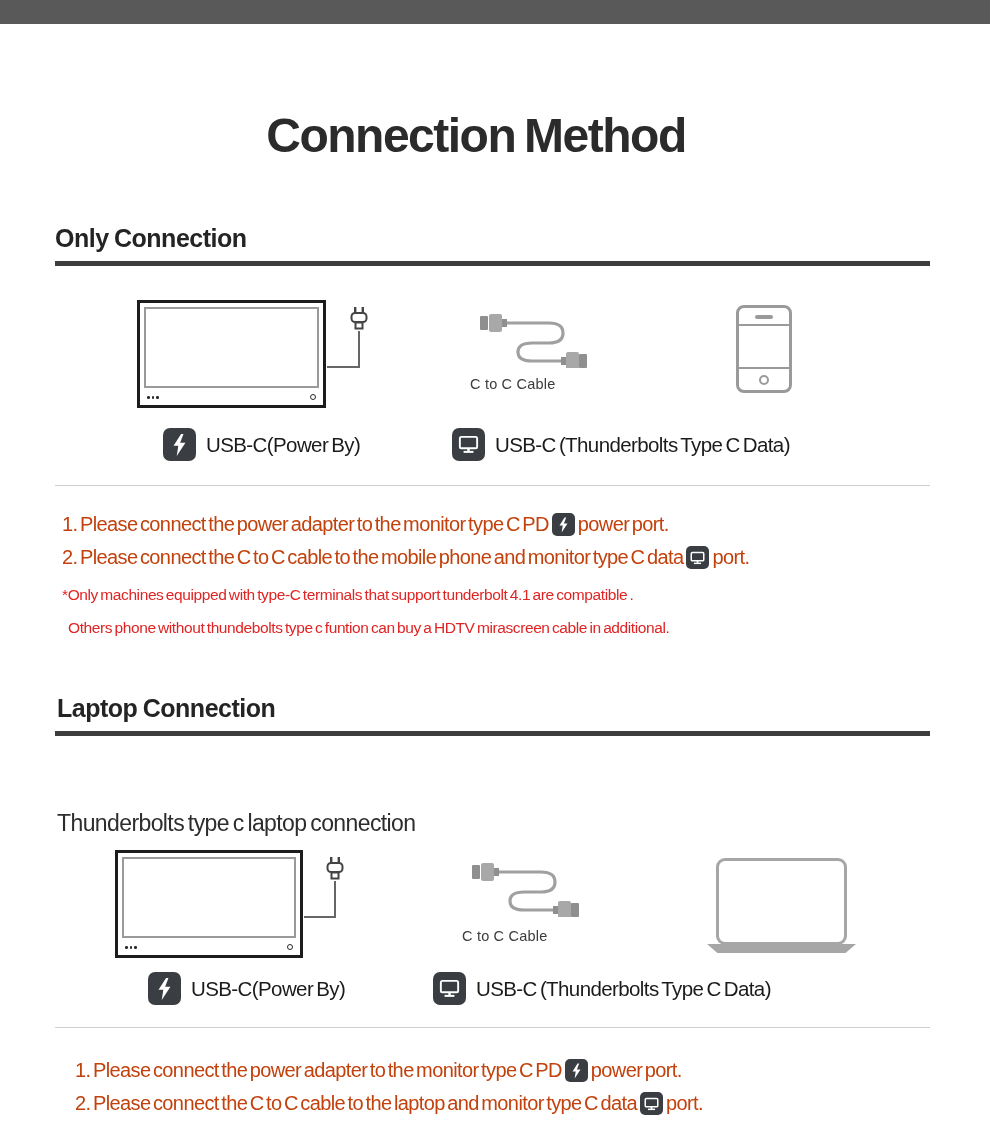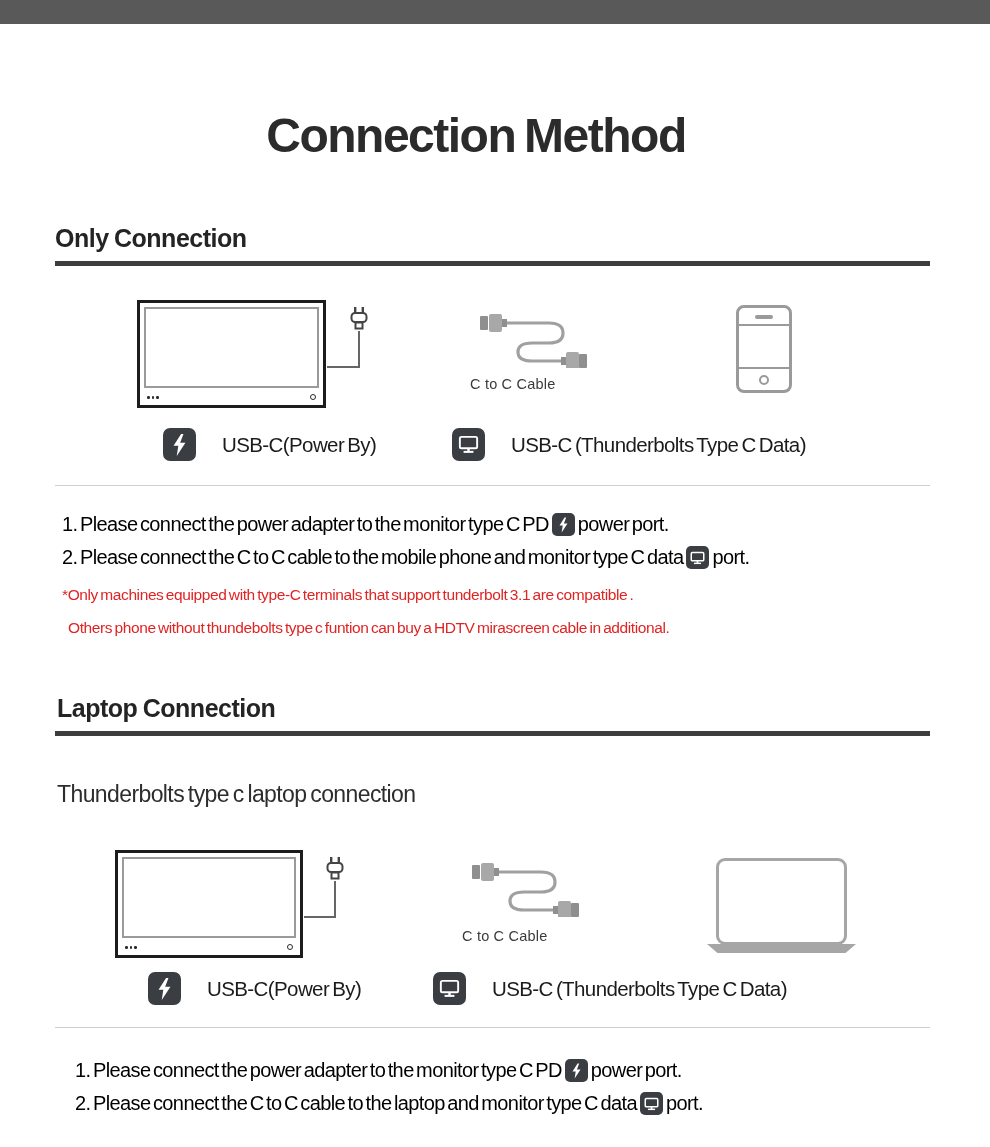--- a/index.html
+++ b/index.html
@@ -35,27 +35,27 @@
   .phone .top-line { position:absolute; top:16px; left:0; right:0; height:2px; background:#9a9a9a; }
   .phone .speaker { position:absolute; top:7px; left:50%; transform:translateX(-50%); width:18px; height:4px; border-radius:2px; background:#9a9a9a; }
   .phone .bot-line { position:absolute; bottom:21px; left:0; right:0; height:2px; background:#9a9a9a; }
   .phone .home { position:absolute; bottom:5px; left:50%; transform:translateX(-50%); width:10px; height:10px; border:2.5px solid #9a9a9a; border-radius:50%; }
 
   
   .laptop-screen { border:3px solid #a6a6a6; border-radius:9px; background:#fff; }
   .laptop-base { background:#a6a6a6; clip-path:polygon(0 0,100% 0,93% 100%,7% 100%); }
 
   
-  .legend { display:flex; align-items:center; gap:26px; height:33px; }
+  .legend { display:flex; align-items:center; gap:10px; height:33px; }
   .legend-icon { width:33px; height:33px; min-width:33px; border-radius:7px; background:#3a3e42;
                  display:flex; align-items:center; justify-content:center; }
   .legend-label { font-size:20.5px; color:#1b1b1b; letter-spacing:-0.6px; word-spacing:-2px; white-space:nowrap; }
 
   
-  .step { display:flex; align-items:center; gap:3px; font-size:20px; color:#000000;
+  .step { display:flex; align-items:center; gap:3px; font-size:20px; color:#c2410c;
           letter-spacing:-0.6px; word-spacing:-2.5px; white-space:nowrap; }
   .mini-icon { width:23px; height:23px; min-width:23px; border-radius:5px; background:#3a3e42;
                display:inline-flex; align-items:center; justify-content:center; }
 
   .note { font-size:15.5px; color:#e02424; letter-spacing:-0.4px; word-spacing:-1.5px; white-space:nowrap; }
 </style>
 </head>
 <body>
 
 <div class="page">
@@ -140,27 +140,27 @@
     <span class="mini-icon">
       <svg width="15" height="14" viewBox="0 0 24 22">
         <rect x="2" y="2.2" width="20" height="13.2" rx="1.8" fill="none" stroke="#fff" stroke-width="2.4"></rect>
         <rect x="10.6" y="15.4" width="2.8" height="3.4" fill="#fff"></rect>
         <rect x="6.3" y="18.4" width="11.4" height="2.3" fill="#fff"></rect>
       </svg>
     </span>
     <span>port.</span>
   </div>
 
-  <div class="abs note" style="left:62px; top:586px;">*Only machines equipped with type-C terminals that support tunderbolt 3.1 are compatible .</div>
+  <div class="abs note" style="left:62px; top:586px;">*Only machines equipped with type-C terminals that support tunderbolt 4.1 are compatible .</div>
   <div class="abs section-heading" style="left:57px; top:694px;">Laptop Connection</div>
 
   <div class="abs note" style="left:68px; top:619px;">Others phone without thundebolts type c funtion can buy a HDTV mirascreen cable in additional.</div>
   <div class="abs rule-thick" style="left:55px; top:731px; width:875px;"></div>
 
-  <div class="abs subheading" style="left:57px; top:781px;">Thunderbolts type c laptop connection</div>
+  <div class="abs subheading" style="left:57px; top:810px;">Thunderbolts type c laptop connection</div>
 
   <div class="abs monitor" style="left:115px; top:850px; width:188px; height:108px;">
     <div class="screen"></div>
     <div class="bar">
       <span class="dots">
           <i></i>
           <i></i>
           <i></i>
         </span>
       <span class="cam"></span>

